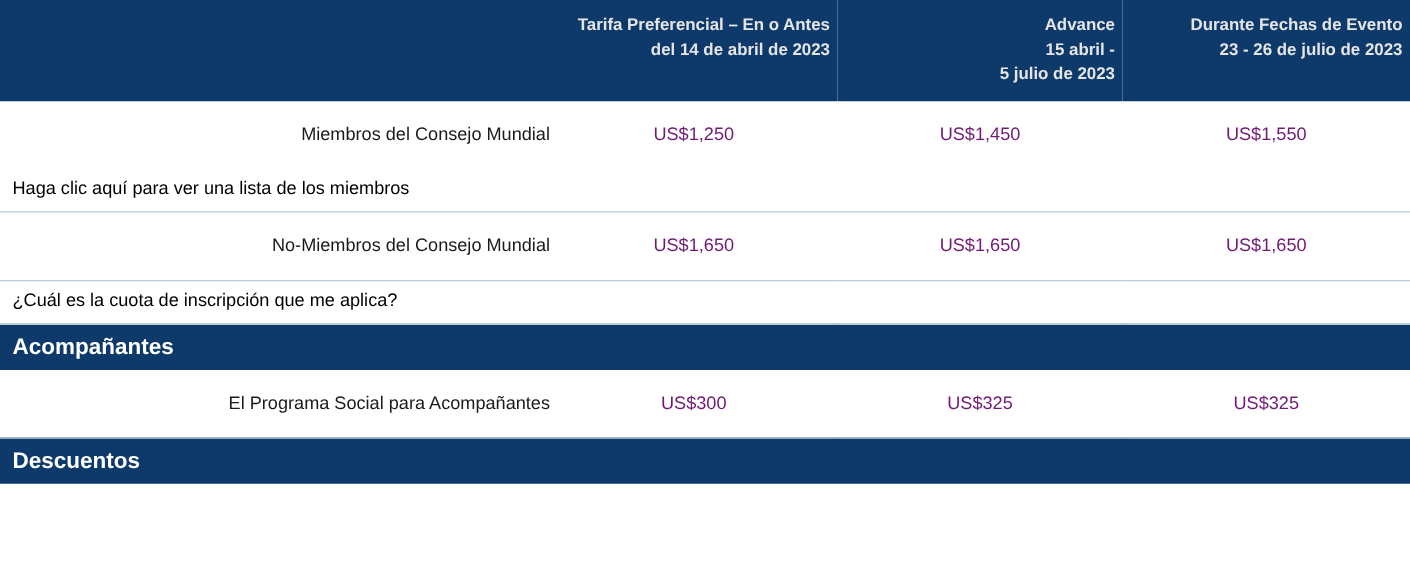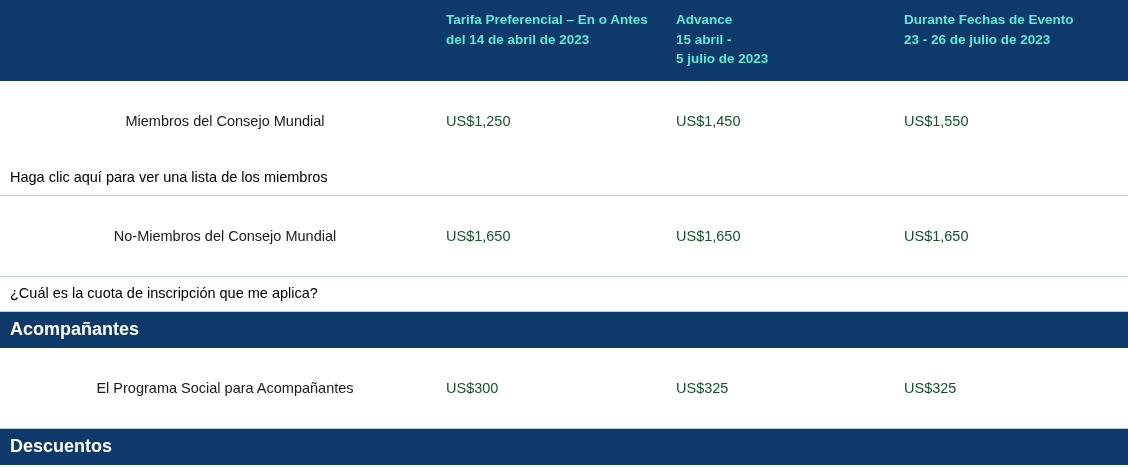--- a/index.html
+++ b/index.html
@@ -20,51 +20,51 @@
     border-collapse: collapse;
     table-layout: fixed;
   }
   .pricing-table col.c-label { width: 440px; }
   .pricing-table col.c-col1  { width: 230px; }
   .pricing-table col.c-col2  { width: 228px; }
   .pricing-table col.c-col3  { width: 230px; }
 
   thead th {
     background: #0d3a6b;
-    color: #5eead4;
+    color: #e5e5e5;
     font-size: 13.5px;
     font-weight: bold;
-    text-align: left;
+    text-align: right;
     vertical-align: top;
     padding: 10px 6px 12px 6px;
     line-height: 1.45;
     height: 62px;
     box-sizing: border-box;
   }
   thead th.head-blank {
     background: #0d3a6b;
   }
   .hdr-line { display: block; }
 
   tbody td {
     border-bottom: 1px solid #b9cadb;
     padding: 0;
     vertical-align: middle;
   }
   .row-label {
     padding: 9px 0 9px 10px;
     font-size: 14.5px;
     color: #1a1a1a;
-    text-align: center;
+    text-align: right;
   }
   .row-price {
-    text-align: left;
+    text-align: center;
     font-size: 14.5px;
-    color: #14532d;
-    padding: 23px 6px;
+    color: #701a75;
+    padding: 10px 6px;
   }
   tr.row-plain td { height: 34px; }
 
   
   .link-cell {
     padding: 8px 0 10px 10px;
     font-size: 14.5px;
   }
   a.inline-link {
     color: #000000;

